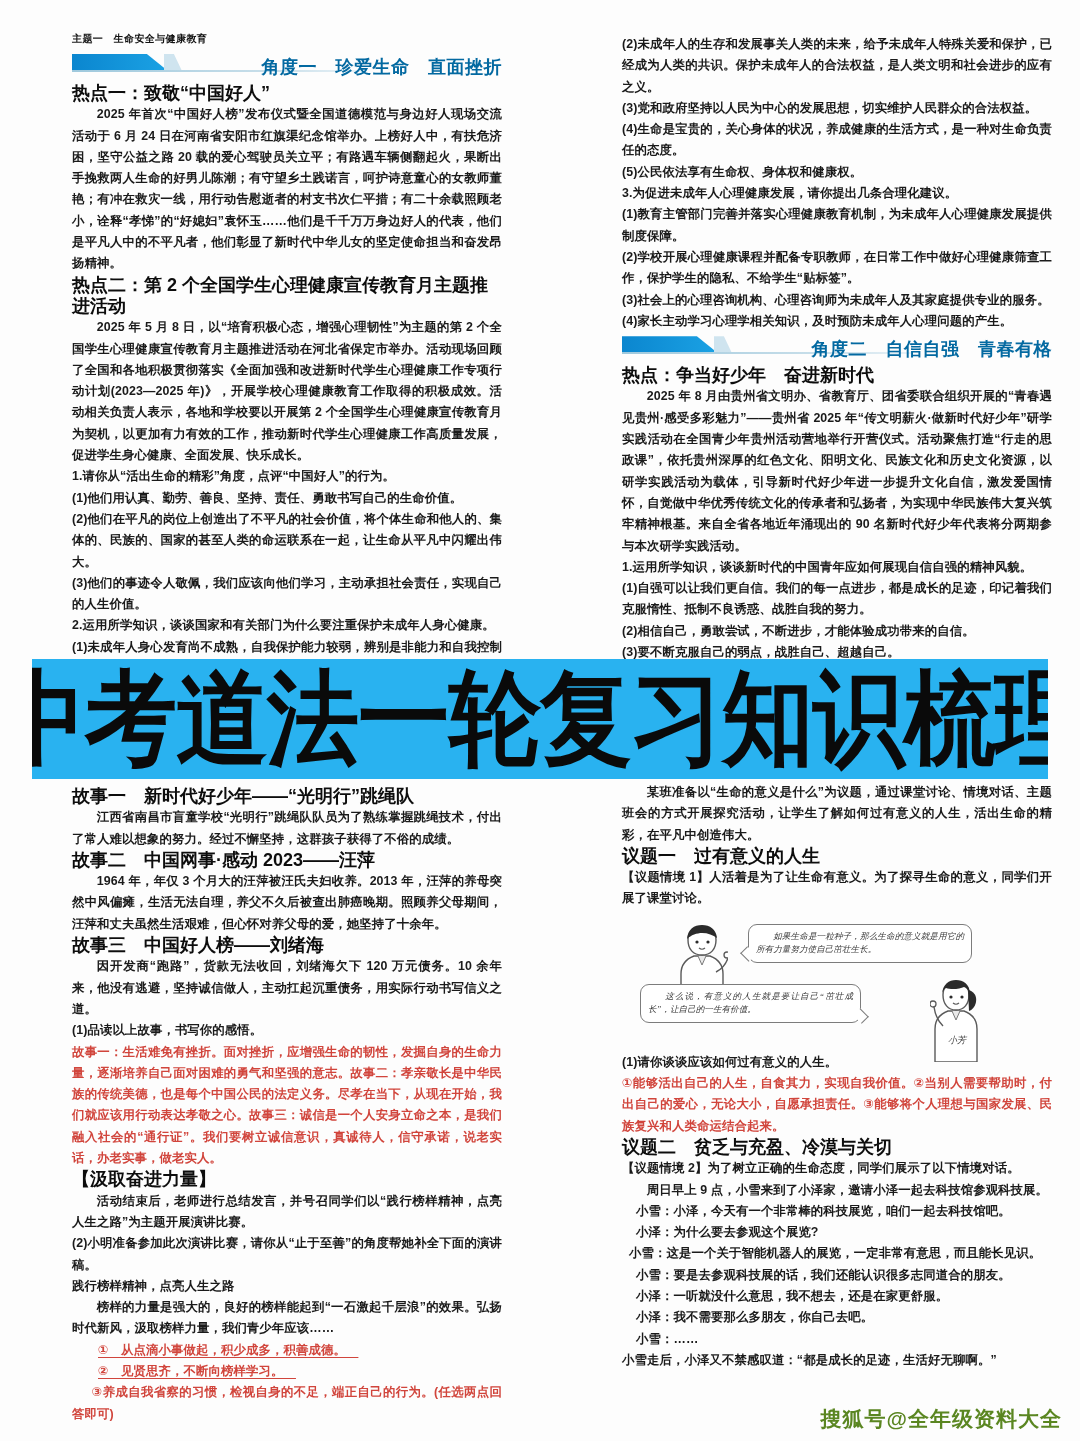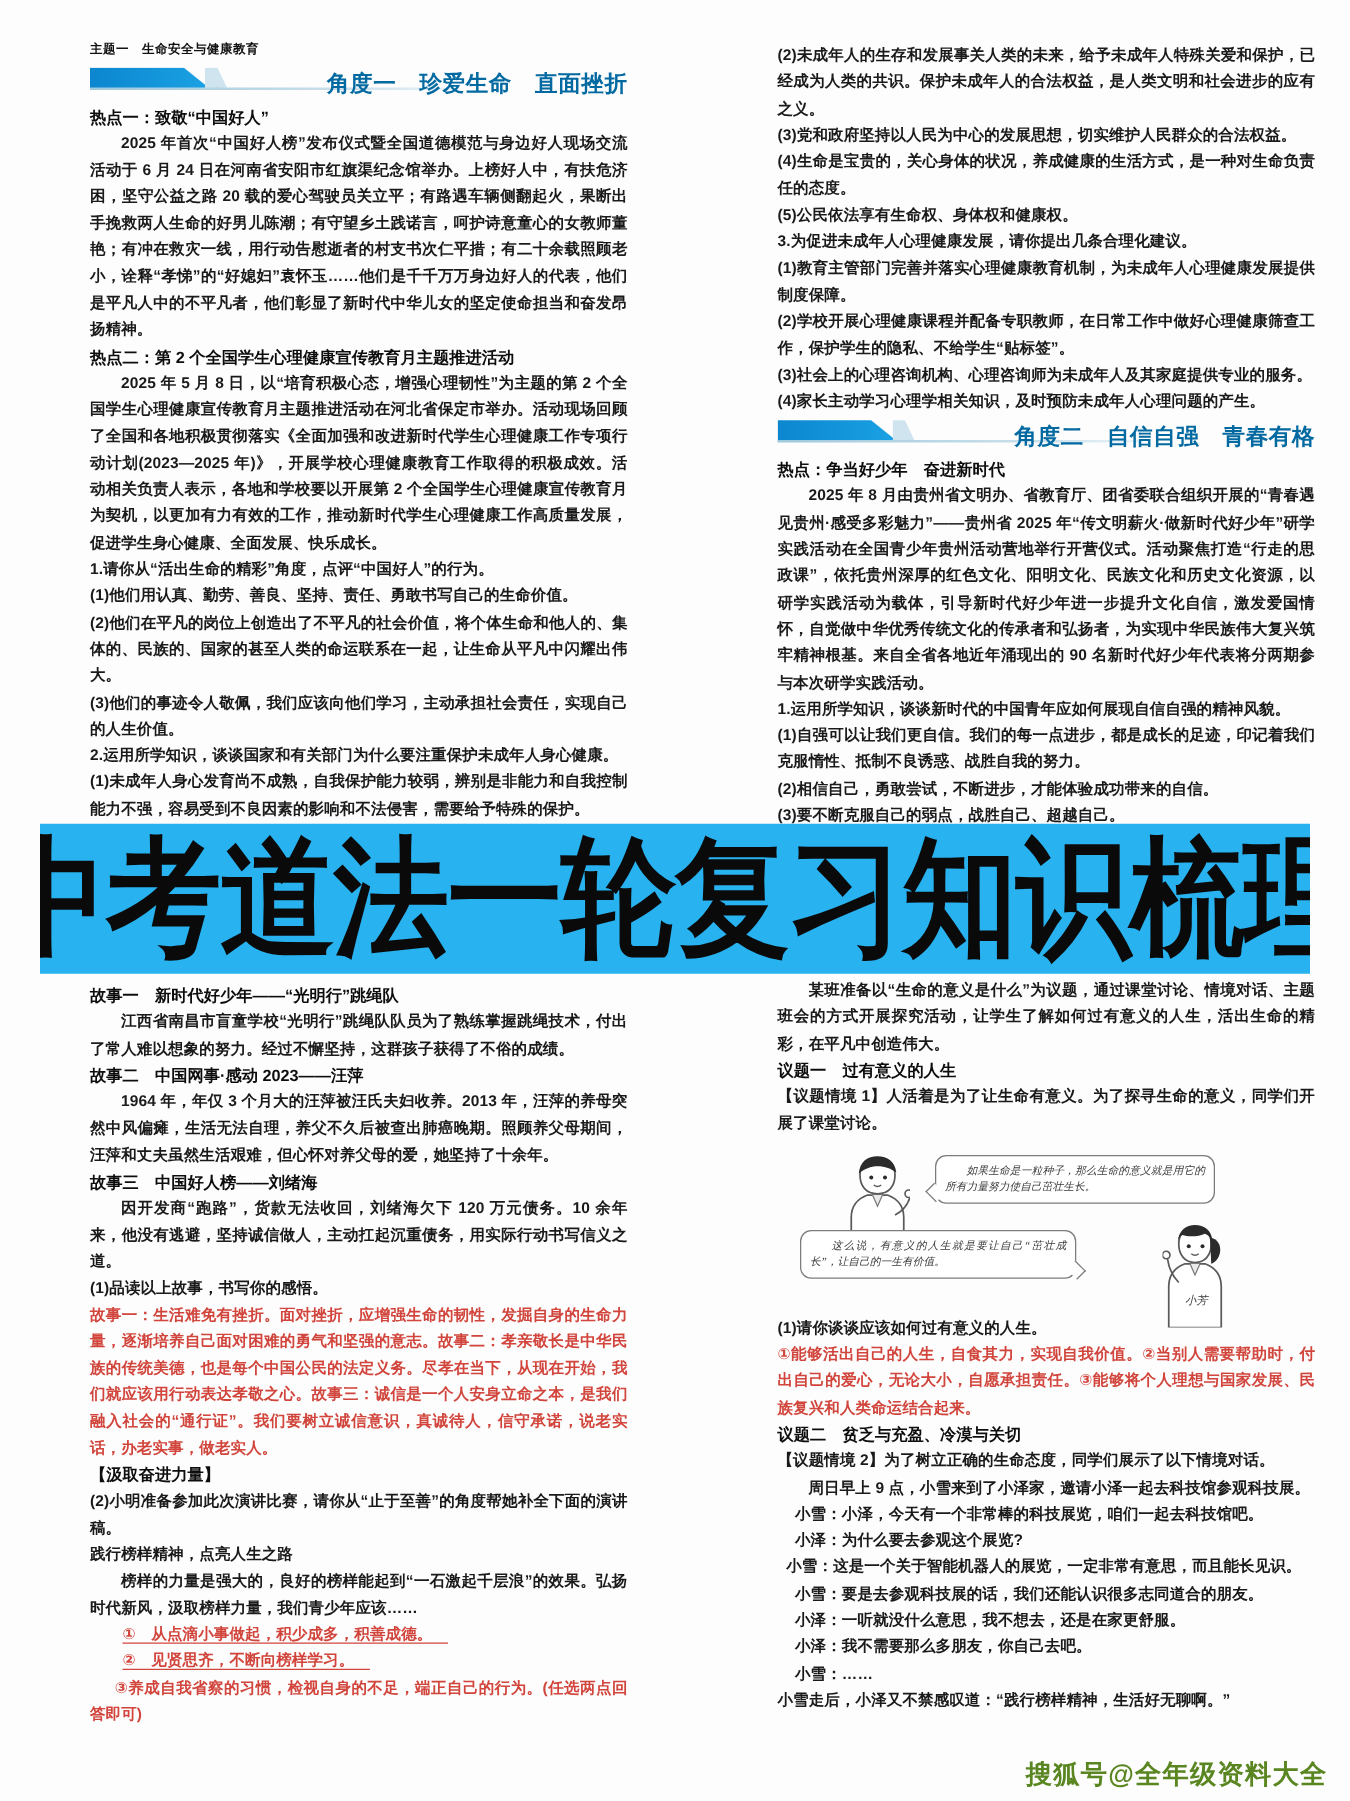--- a/index.html
+++ b/index.html
@@ -40,21 +40,21 @@
     margin: 0;
     text-align: justify;
     color: #1a1a1a;
     letter-spacing: .1px;
     font-weight: 600;
   }
   .p.indent { text-indent: 2em; }
   .p.red  { color: #d1453c; }
   .p.red.b { font-weight: 700; }
   .heading {
-    font-size: 13px;
+    font-size: 18px;
     line-height: 21.3px;
     font-weight: 700;
     margin: 0;
     color: #0d0d0d;
   }
   .topic {
     font-size: 10px;
     font-weight: 700;
     margin: 0 0 6px 0;
     letter-spacing: .4px;
@@ -247,20 +247,21 @@
   <div class="col col-left-bottom">
     <div class="heading">故事一　新时代好少年——“光明行”跳绳队</div>
     <p class="p indent">江西省南昌市盲童学校“光明行”跳绳队队员为了熟练掌握跳绳技术，付出了常人难以想象的努力。经过不懈坚持，这群孩子获得了不俗的成绩。</p>
     <div class="heading">故事二　中国网事·感动 2023——汪萍</div>
     <p class="p indent">1964 年，年仅 3 个月大的汪萍被汪氏夫妇收养。2013 年，汪萍的养母突然中风偏瘫，生活无法自理，养父不久后被查出肺癌晚期。照顾养父母期间，汪萍和丈夫虽然生活艰难，但心怀对养父母的爱，她坚持了十余年。</p>
     <div class="heading">故事三　中国好人榜——刘绪海</div>
     <p class="p indent">因开发商“跑路”，货款无法收回，刘绪海欠下 120 万元债务。10 余年来，他没有逃避，坚持诚信做人，主动扛起沉重债务，用实际行动书写信义之道。</p>
     <p class="p">(1)品读以上故事，书写你的感悟。</p>
     <p class="p red b">故事一：生活难免有挫折。面对挫折，应增强生命的韧性，发掘自身的生命力量，逐渐培养自己面对困难的勇气和坚强的意志。故事二：孝亲敬长是中华民族的传统美德，也是每个中国公民的法定义务。尽孝在当下，从现在开始，我们就应该用行动表达孝敬之心。故事三：诚信是一个人安身立命之本，是我们融入社会的“通行证”。我们要树立诚信意识，真诚待人，信守承诺，说老实话，办老实事，做老实人。</p>
     <div class="heading">【汲取奋进力量】</div>
+    <p class="p indent">活动结束后，老师进行总结发言，并号召同学们以“践行榜样精神，点亮人生之路”为主题开展演讲比赛。</p>
     <p class="p">(2)小明准备参加此次演讲比赛，请你从“止于至善”的角度帮她补全下面的演讲稿。</p>
     <p class="p">践行榜样精神，点亮人生之路</p>
     <p class="p indent">榜样的力量是强大的，良好的榜样能起到“一石激起千层浪”的效果。弘扬时代新风，汲取榜样力量，我们青少年应该……</p>
     <p class="p red b u-line" style="margin-left:26px;">①　从点滴小事做起，积少成多，积善成德。　</p>
     <p class="p red b u-line" style="margin-left:26px;">②　见贤思齐，不断向榜样学习。　</p>
     <p class="p red b" style="text-indent:1.6em;">③养成自我省察的习惯，检视自身的不足，端正自己的行为。(任选两点回答即可)</p>
   </div>
 
   <div class="col col-right-bottom">
     <p class="p indent">某班准备以“生命的意义是什么”为议题，通过课堂讨论、情境对话、主题班会的方式开展探究活动，让学生了解如何过有意义的人生，活出生命的精彩，在平凡中创造伟大。</p>
@@ -311,19 +312,19 @@
     <p class="p">【议题情境 2】为了树立正确的生命态度，同学们展示了以下情境对话。</p>
     <p class="p indent">周日早上 9 点，小雪来到了小泽家，邀请小泽一起去科技馆参观科技展。</p>
     <div id="dialogue-list">
         <p class="p" style="margin-left: 14px;">小雪：小泽，今天有一个非常棒的科技展览，咱们一起去科技馆吧。</p>
         <p class="p" style="margin-left: 14px;">小泽：为什么要去参观这个展览?</p>
         <p class="p" style="margin-left: 7px;">小雪：这是一个关于智能机器人的展览，一定非常有意思，而且能长见识。</p>
         <p class="p" style="margin-left: 14px;">小雪：要是去参观科技展的话，我们还能认识很多志同道合的朋友。</p>
         <p class="p" style="margin-left: 14px;">小泽：一听就没什么意思，我不想去，还是在家更舒服。</p>
         <p class="p" style="margin-left: 14px;">小泽：我不需要那么多朋友，你自己去吧。</p>
         <p class="p" style="margin-left: 14px;">小雪：……</p>
-        <p class="p" style="margin-left: 0px;">小雪走后，小泽又不禁感叹道：“践行榜样精神，生活好无聊啊。”</p>
+        <p class="p" style="margin-left: 0px;">小雪走后，小泽又不禁感叹道：“都是成长的足迹，生活好无聊啊。”</p>
       </div>
   </div>
 
   <div class="watermark">搜狐号@全年级资料大全</div>
 
 </div>
 
 </body></html>

